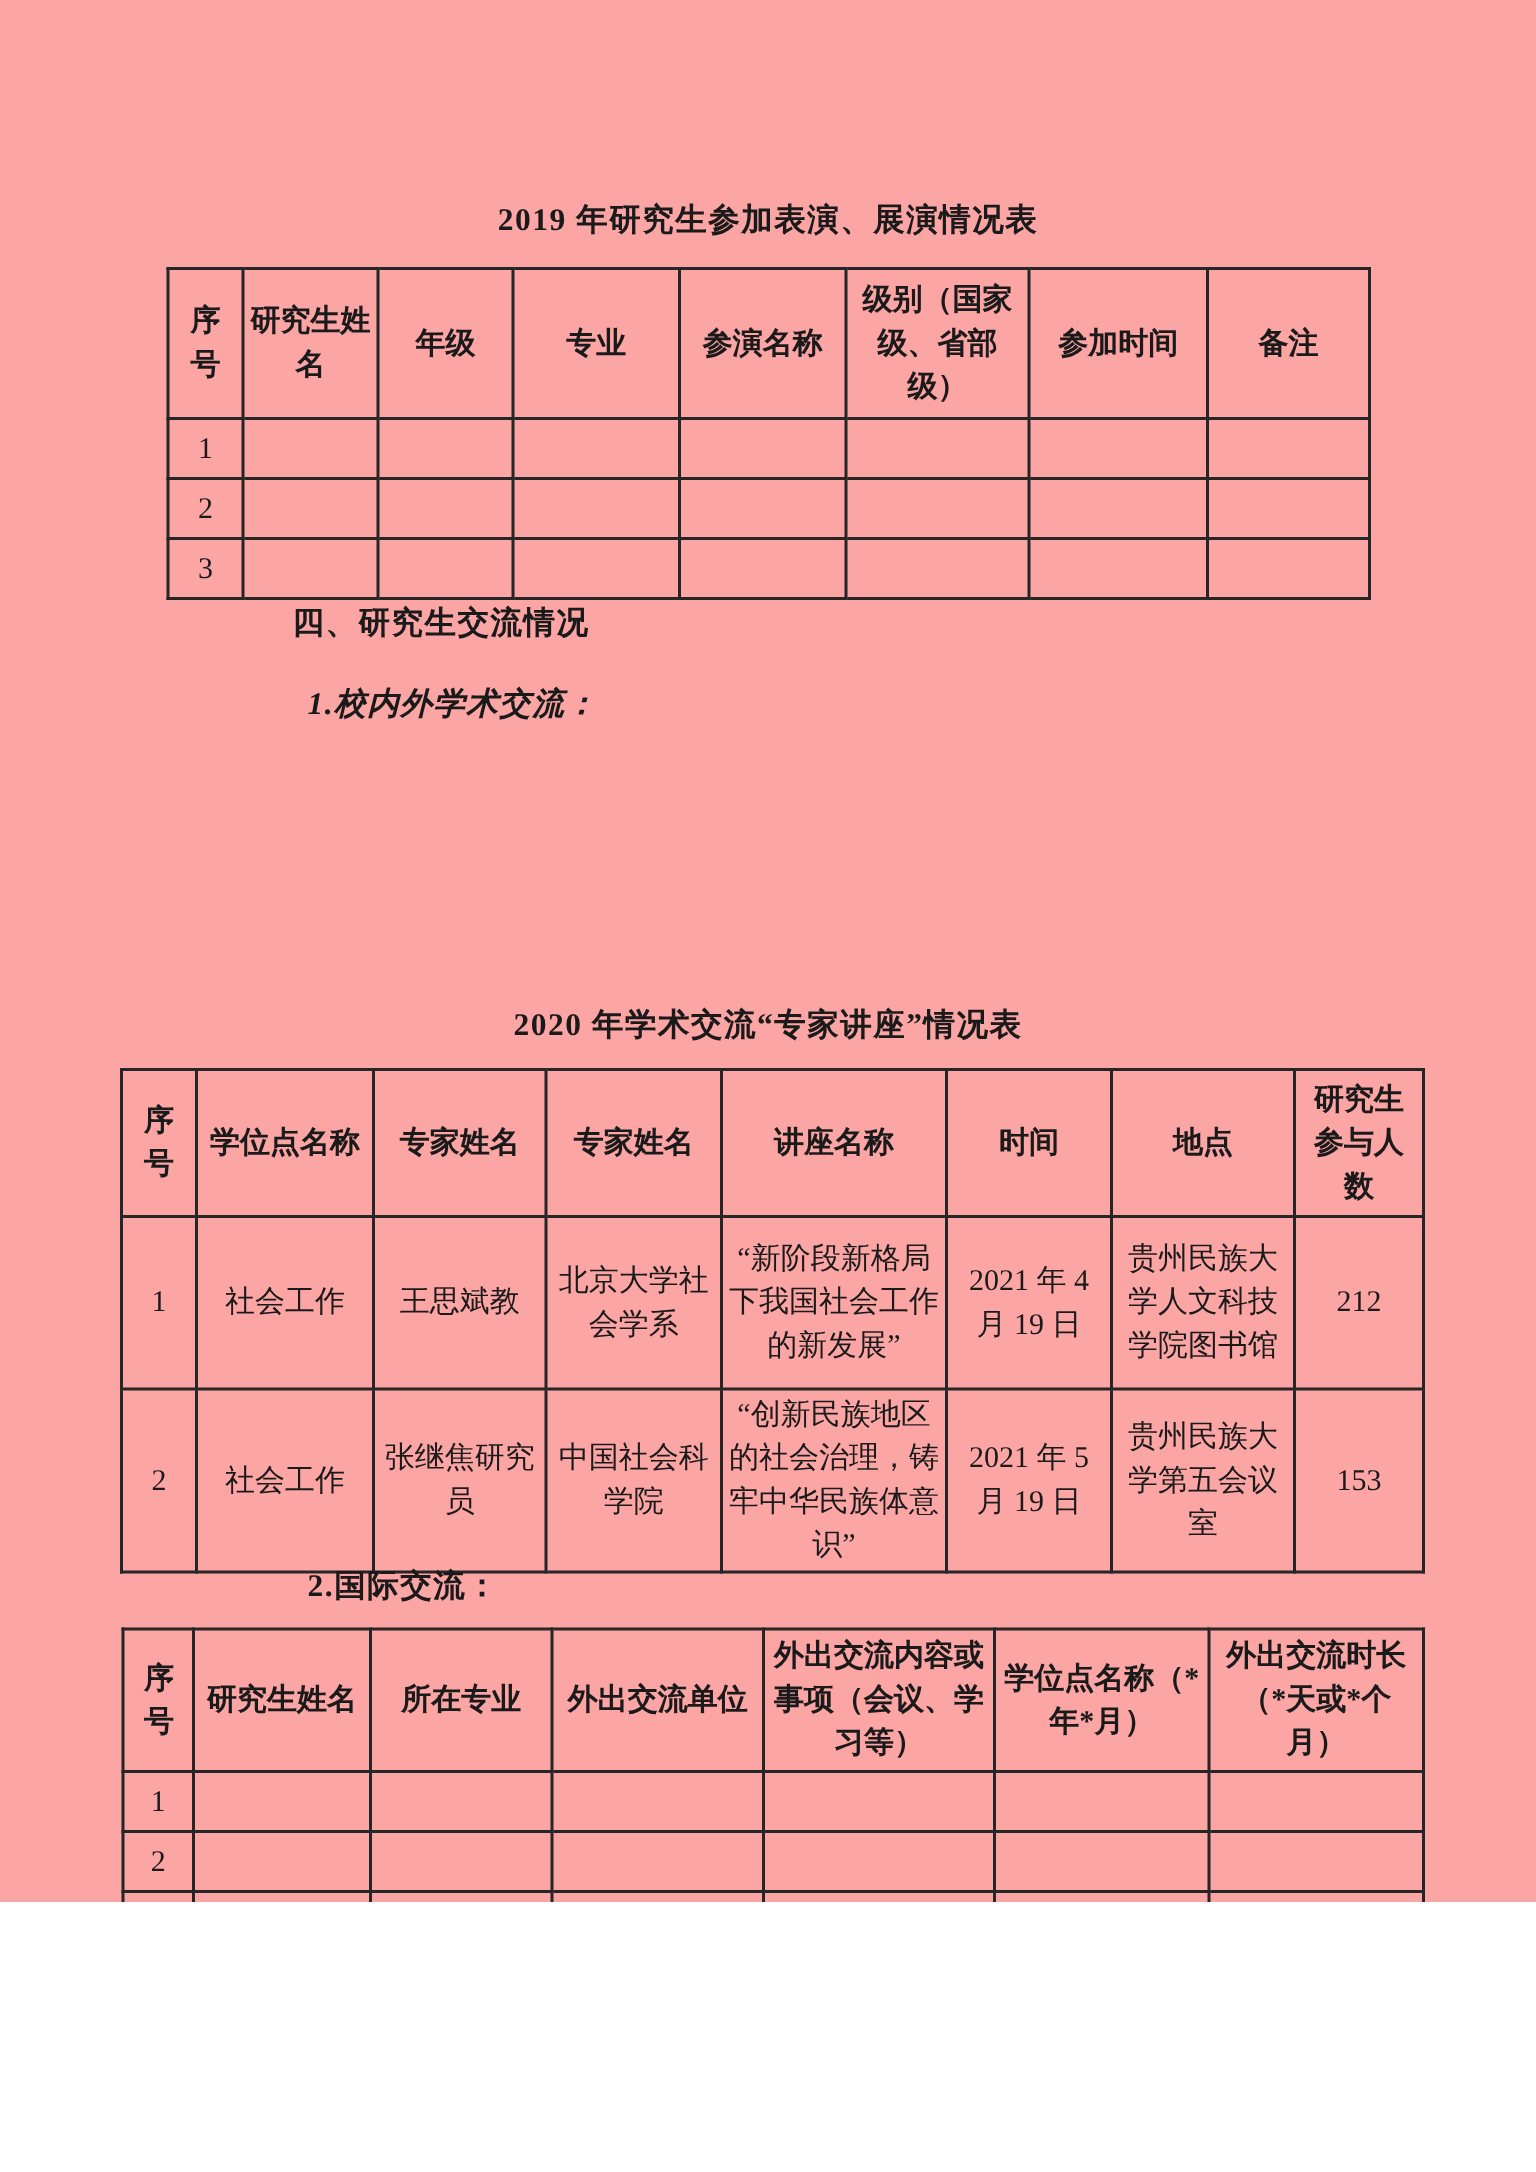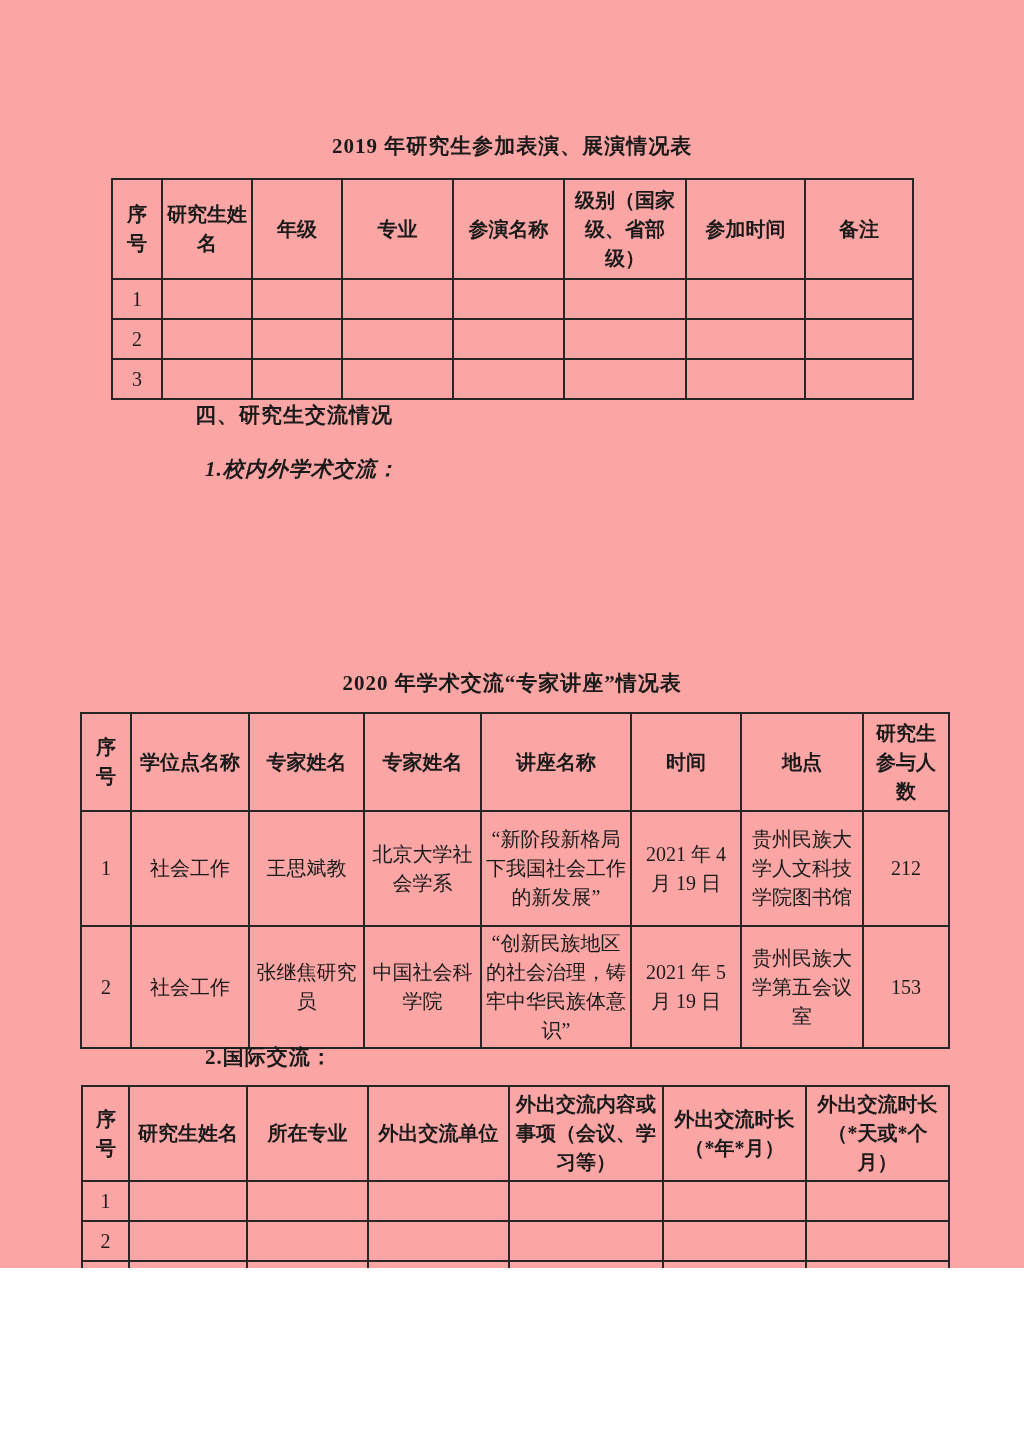--- a/index.html
+++ b/index.html
@@ -212,21 +212,21 @@
         <col style="width:143px">
         <col style="width:143px">
     </colgroup>
     <thead>
       <tr>
         <th class="seq-col">序号</th>
         <th>研究生姓名</th>
         <th>所在专业</th>
         <th>外出交流单位</th>
         <th>外出交流内容或事项（会议、学习等）</th>
-        <th>外出交流时长（*年*月）</th>
+        <th>学位点名称（*年*月）</th>
         <th>外出交流时长（*天或*个月）</th>
       </tr>
     </thead>
     <tbody>
       <tr>
         <td>1</td>
         <td></td>
         <td></td>
         <td></td>
         <td></td>

